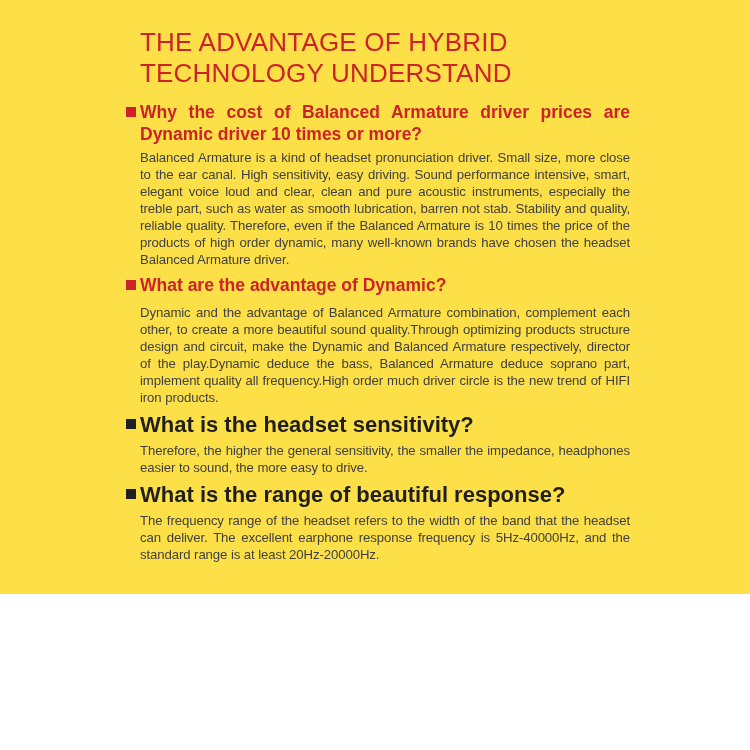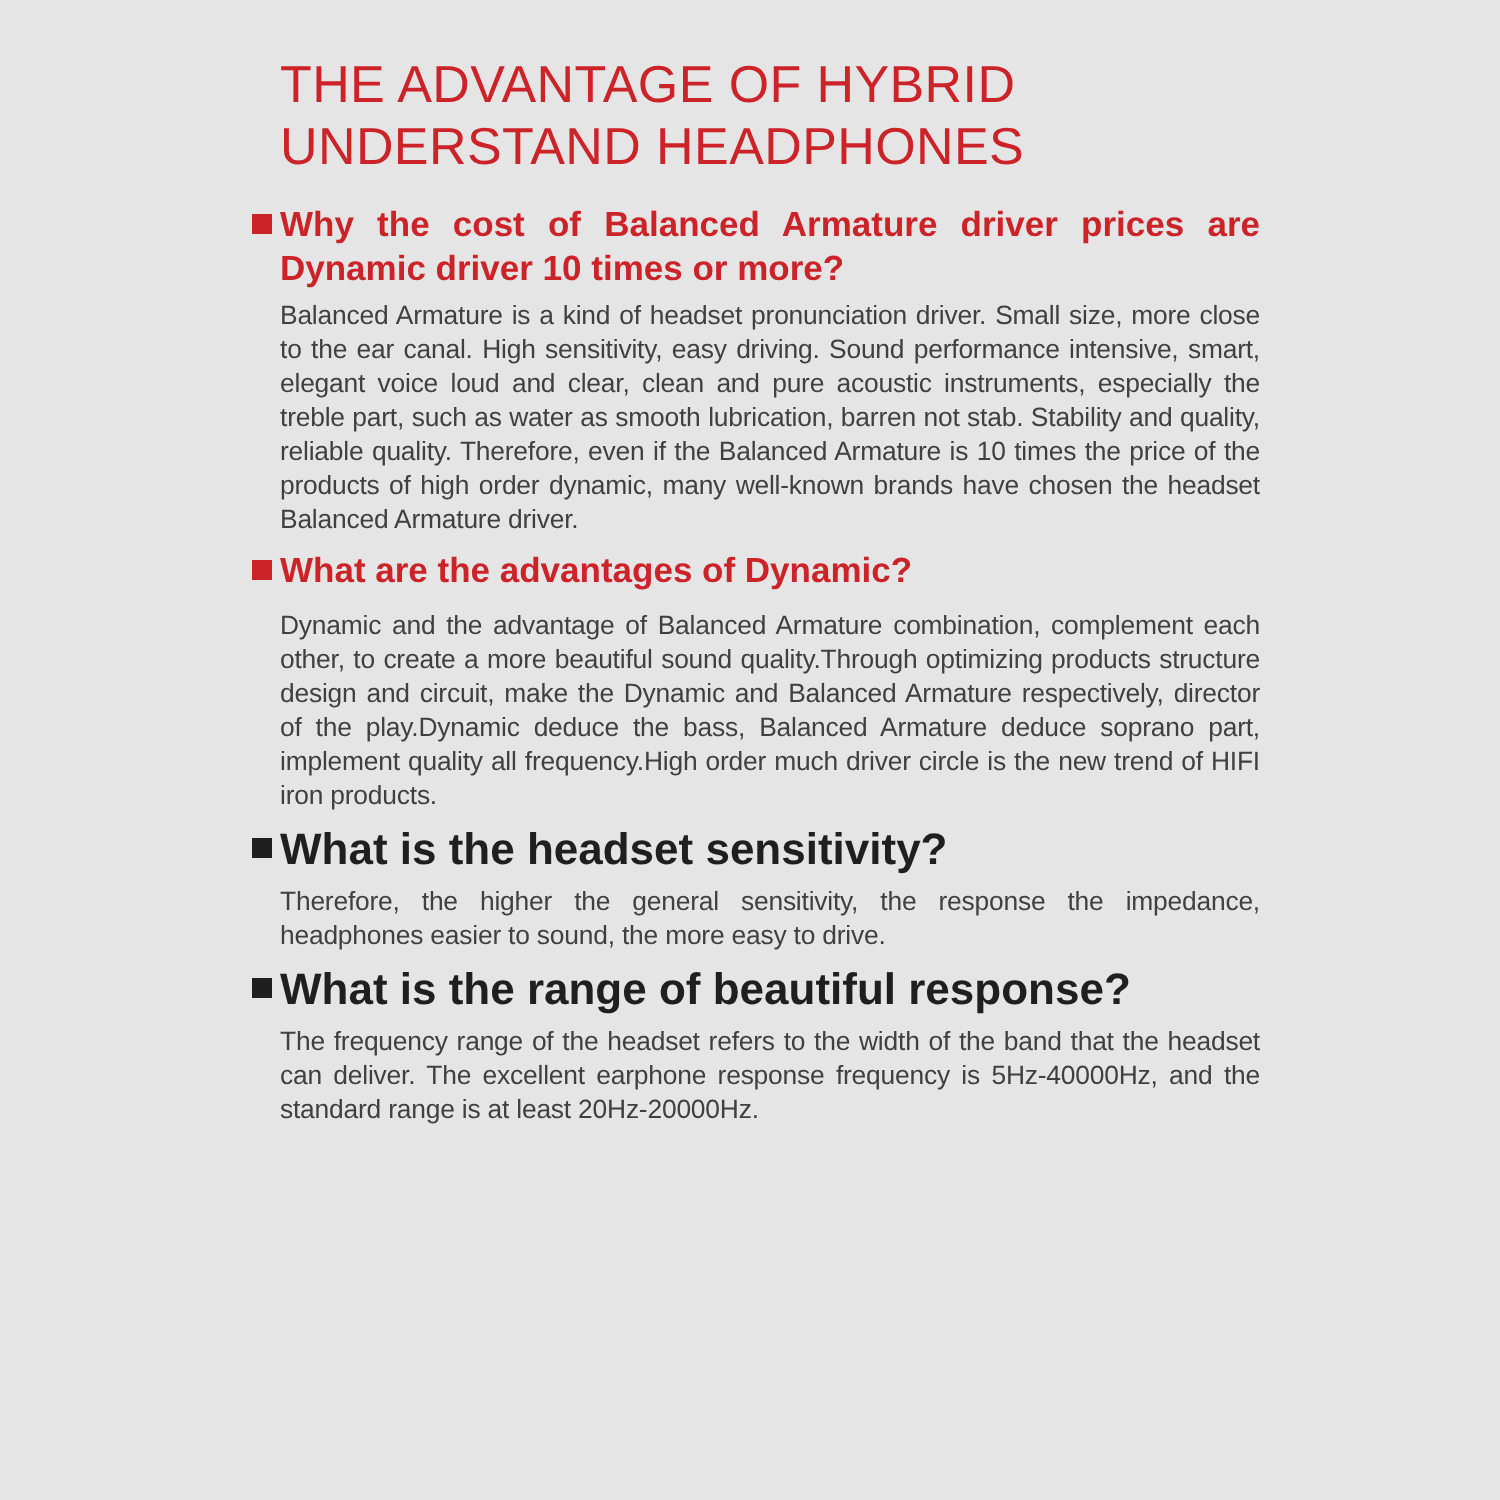--- a/index.html
+++ b/index.html
@@ -1,21 +1,21 @@
 <!DOCTYPE html>
 <html><head>
 <meta charset="utf-8">
 <style>
   * { box-sizing: border-box; }
   html, body { margin: 0; padding: 0; background: #ffffff; }
   .page {
     position: relative;
     width: 750px;
-    height: 750px;
-    background: #e5e5e5;
+    height: 594px;
+    background: #fde047;
     overflow: hidden;
     font-family: "Liberation Sans", "DejaVu Sans", sans-serif;
     padding: 27px 120px 0 126px;
   }
   .title {
     margin: 0 0 13px 14px;
     color: #cc2329;
     font-size: 26px;
     line-height: 31px;
     font-weight: 400;
@@ -69,48 +69,48 @@
     letter-spacing: -0.1px;
   }
 </style>
 </head>
 <body>
 
 <div class="page">
 
   <h1 class="title">
     <span>THE ADVANTAGE OF HYBRID</span>
-    <span>UNDERSTAND HEADPHONES</span>
+    <span>TECHNOLOGY UNDERSTAND</span>
   </h1>
 
   <section class="qa red">
     <h2>
       <span class="bullet"></span>
       <span>Why the cost of Balanced Armature driver prices are Dynamic driver 10 times or more?</span>
     </h2>
     <p class="body">Balanced Armature is a kind of headset pronunciation driver. Small size, more close to the ear canal. High sensitivity, easy driving. Sound performance intensive, smart, elegant voice loud and clear, clean and pure acoustic instruments, especially the treble part, such as water as smooth lubrication, barren not stab. Stability and quality, reliable quality. Therefore, even if the Balanced Armature is 10 times the price of the products of high order dynamic, many well-known brands have chosen the headset Balanced Armature driver.</p>
   </section>
 
   <section class="qa red">
     <h2>
       <span class="bullet"></span>
-      <span>What are the advantages of Dynamic?</span>
+      <span>What are the advantage of Dynamic?</span>
     </h2>
   </section>
 
   <section class="qa red">
     <p class="body">Dynamic and the advantage of Balanced Armature combination, complement each other, to create a more beautiful sound quality.Through optimizing products structure design and circuit, make the Dynamic and Balanced Armature respectively, director of the play.Dynamic deduce the bass, Balanced Armature deduce soprano part, implement quality all frequency.High order much driver circle is the new trend of HIFI iron products.</p>
   </section>
 
   <section class="qa black">
     <h2>
       <span class="bullet"></span>
       <span>What is the headset sensitivity?</span>
     </h2>
-    <p class="body">Therefore, the higher the general sensitivity, the response the impedance, headphones easier to sound, the more easy to drive.</p>
+    <p class="body">Therefore, the higher the general sensitivity, the smaller the impedance, headphones easier to sound, the more easy to drive.</p>
   </section>
 
   <section class="qa black">
     <h2>
       <span class="bullet"></span>
       <span>What is the range of beautiful response?</span>
     </h2>
     <p class="body">The frequency range of the headset refers to the width of the band that the headset can deliver. The excellent earphone response frequency is 5Hz-40000Hz, and the standard range is at least 20Hz-20000Hz.</p>
   </section>
 

